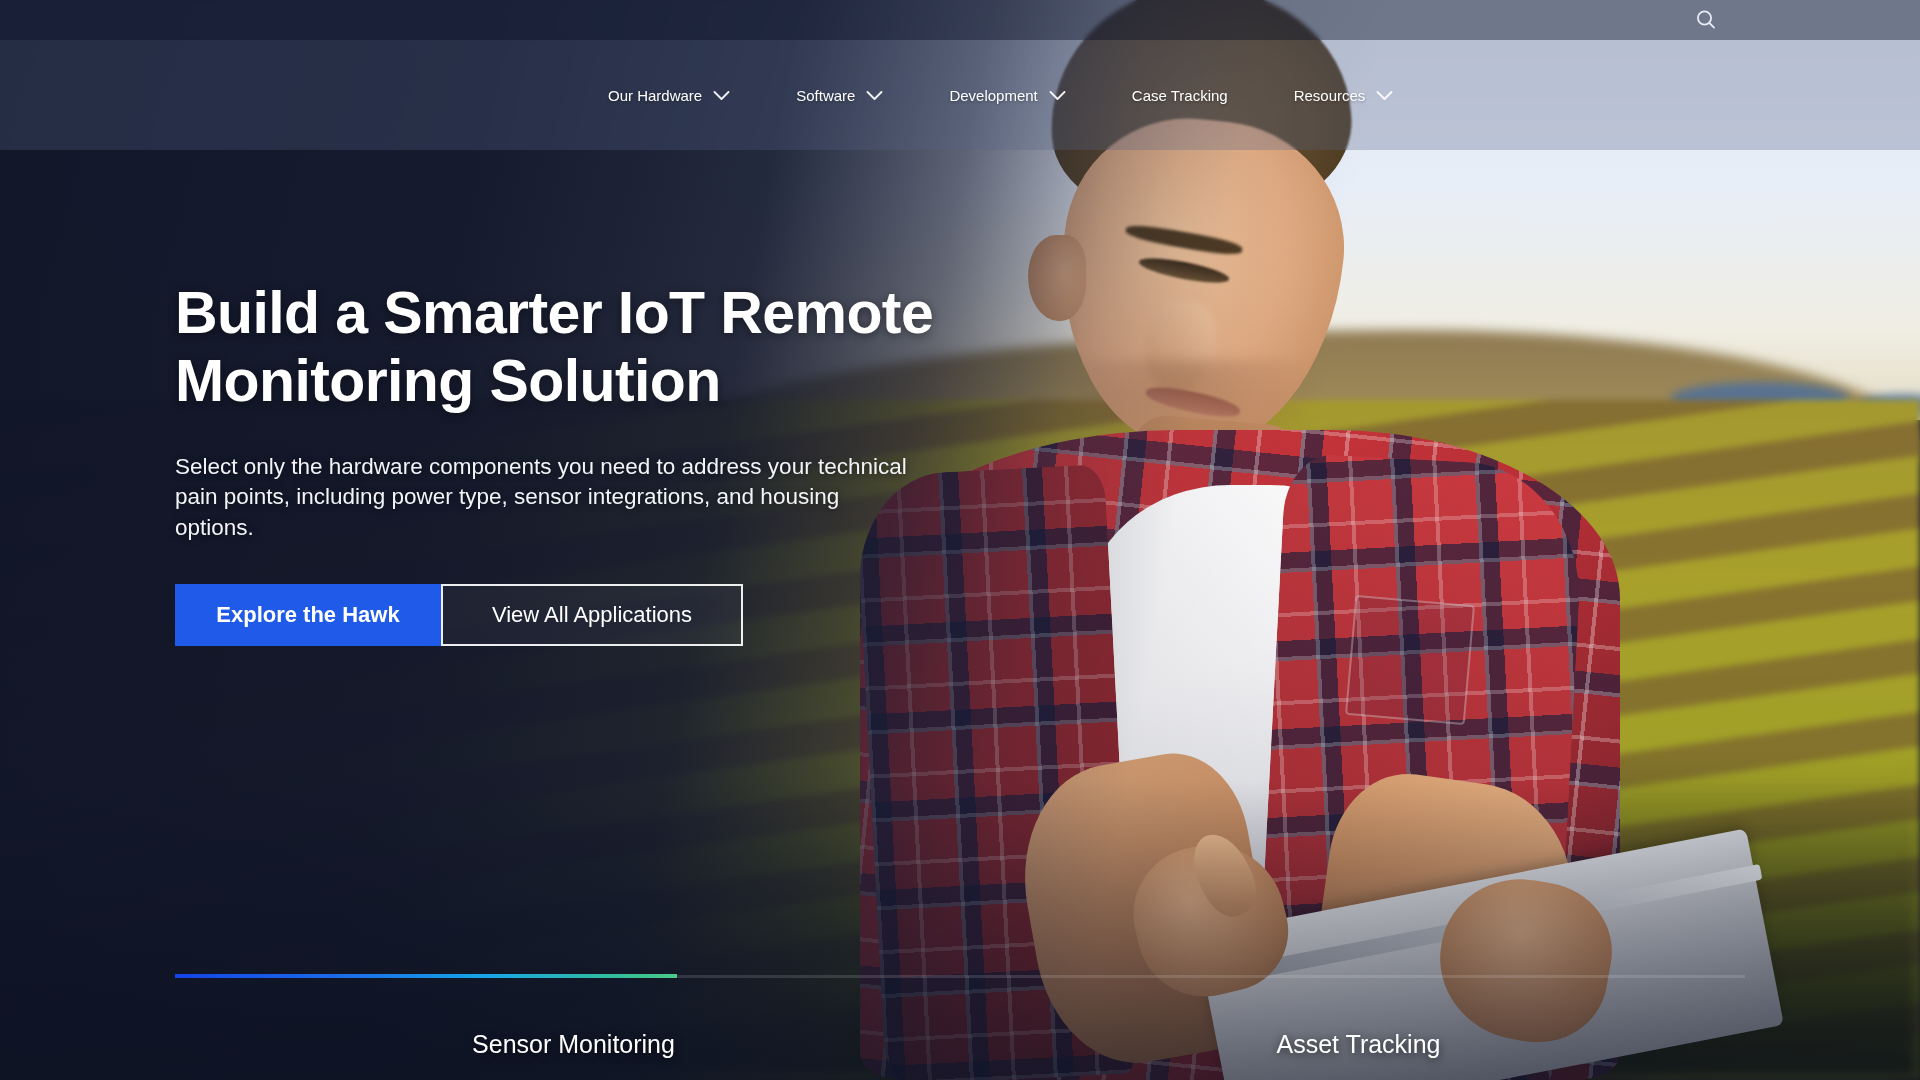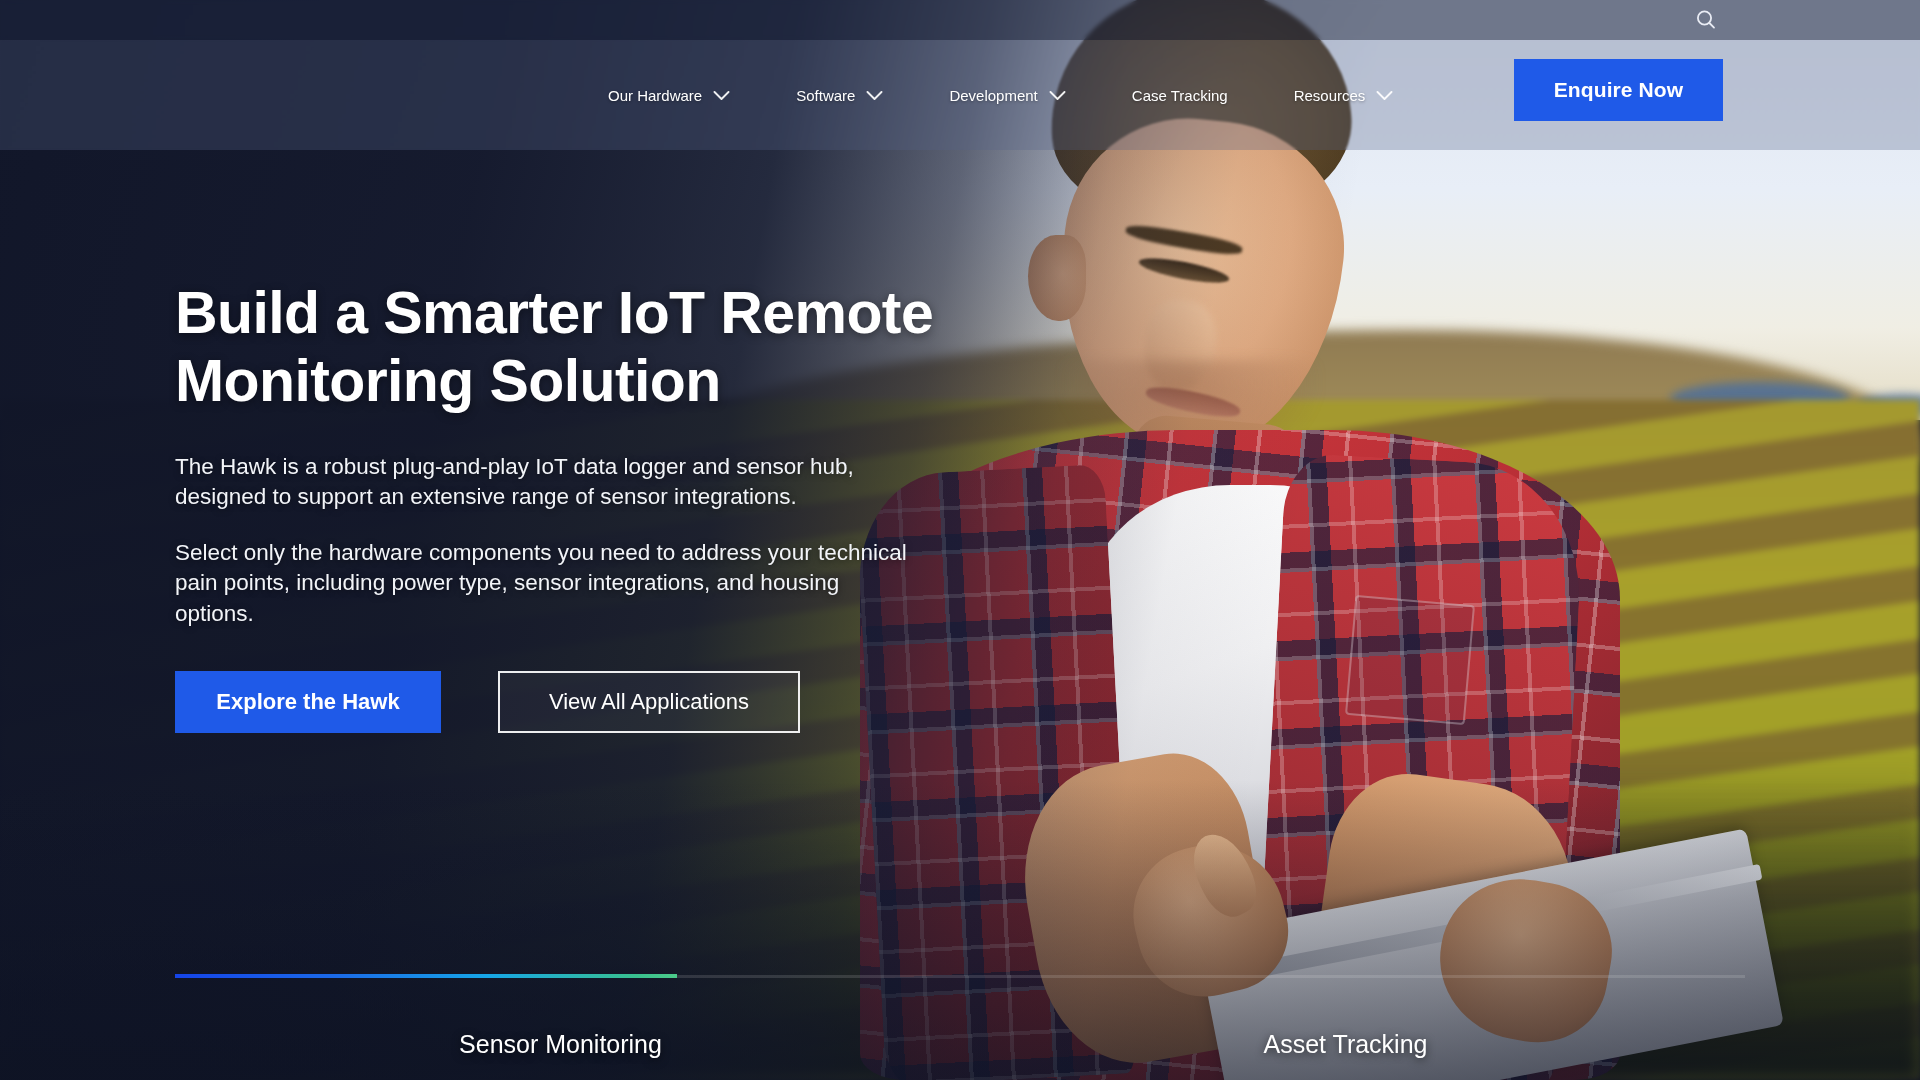--- a/index.html
+++ b/index.html
@@ -265,21 +265,21 @@
   .hero h1 {
     color:#fff; font-size:59px; font-weight:700; line-height:1.15;
     letter-spacing:-.6px; margin-bottom:36px;
     text-shadow:0 2px 10px rgba(0,0,0,.45);
   }
   .hero p {
     color:#f2f4f8; font-size:22.5px; line-height:1.36; font-weight:400;
     margin-bottom:25px; max-width:745px;
     text-shadow:0 1px 6px rgba(0,0,0,.5);
   }
-  .cta-row { display:flex; gap:57px; margin-top:41px; }
+  .cta-row { display:flex; margin-top:41px; }
   .btn-primary {
     width:266px; height:62px; background:#1f5ae8; color:#fff;
     display:flex; align-items:center; justify-content:center;
     font-size:22px; font-weight:600; cursor:pointer;
   }
   .btn-outline {
     width:302px; height:62px; border:2px solid rgba(255,255,255,.92);
     color:#fff; background:rgba(255,255,255,.04);
     display:flex; align-items:center; justify-content:center;
     font-size:22px; font-weight:500; cursor:pointer;
@@ -289,21 +289,21 @@
   .tabs-wrap { position:absolute; left:0; bottom:0; width:1920px; height:110px; }
   .tabs-track {
     position:absolute; left:175px; top:5px; width:1570px; height:3px;
     background:rgba(255,255,255,.13);
   }
   .tabs-progress {
     position:absolute; left:175px; top:4px; height:4px; width:509px;
     background:linear-gradient(90deg,#1544e8 0%,#1b6ae8 32%,#16a6e8 62%,#39c18f 92%,#4ccb8a 100%);
   }
   .tabs {
-    position:absolute; left:168px; top:30px; width:1570px;
+    position:absolute; left:181px; top:30px; width:1570px;
     display:flex;
   }
   .tab {
     flex:1; display:flex; justify-content:center; align-items:center;
     color:#fff; font-size:25px; font-weight:500; cursor:pointer;
     text-shadow:0 2px 8px rgba(0,0,0,.65);
     padding-top:30px;
   }
 </style>
 </head>
@@ -390,25 +390,23 @@
 
     <div class="nav-item">
       <span>Resources</span>
       <svg class="chev" width="17" height="11" viewBox="0 0 17 11" fill="none" stroke="#fff" stroke-width="1.9" stroke-linecap="round" stroke-linejoin="round">
         <polyline points="1.5,2 8.5,9 15.5,2"></polyline>
       </svg>
     </div>
 
   </div>
 
-  <div class="enquire-btn">Enquire Now</div>
 
   <div class="hero">
     <h1>Build a Smarter IoT Remote Monitoring Solution</h1>
-    <p>The Hawk is a robust plug-and-play IoT data logger and sensor hub, designed to support an extensive range of sensor integrations.</p>
     <p>Select only the hardware components you need to address your technical pain points, including power type, sensor integrations, and housing options.</p>
     <div class="cta-row">
       <div class="btn-primary">Explore the Hawk</div>
       <div class="btn-outline">View All Applications</div>
     </div>
   </div>
 
   <div class="tabs-wrap">
     <div class="tabs-track"></div>
     <div class="tabs-progress" style="width: 502.4px;"></div>

